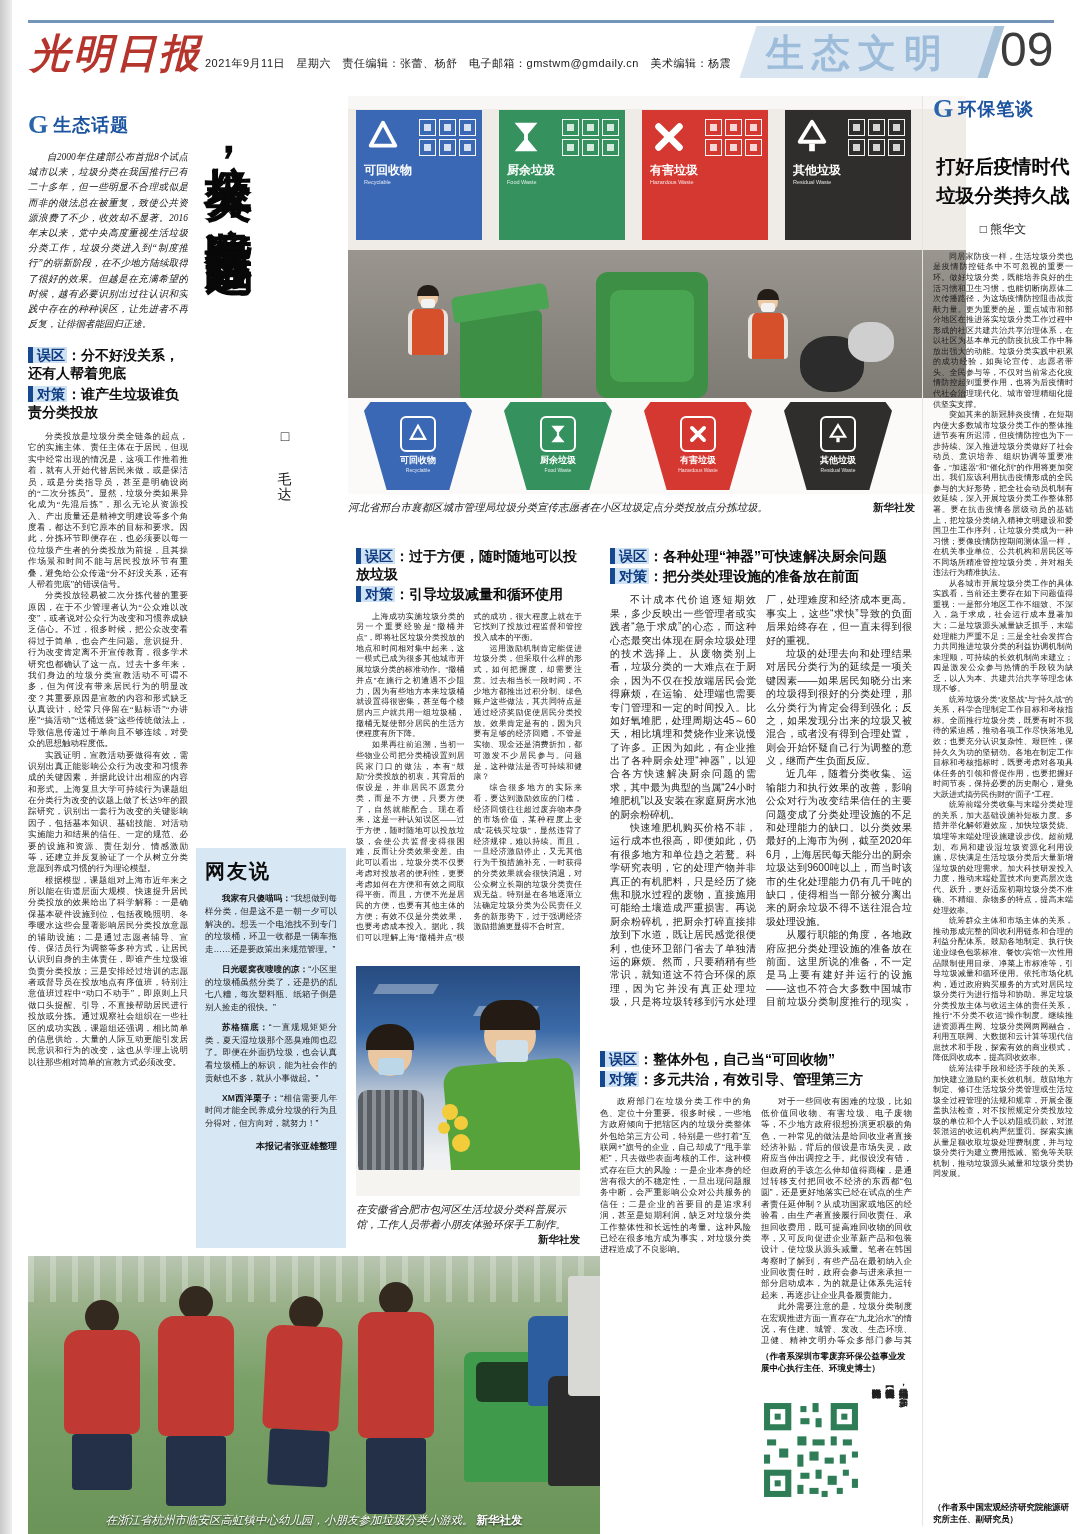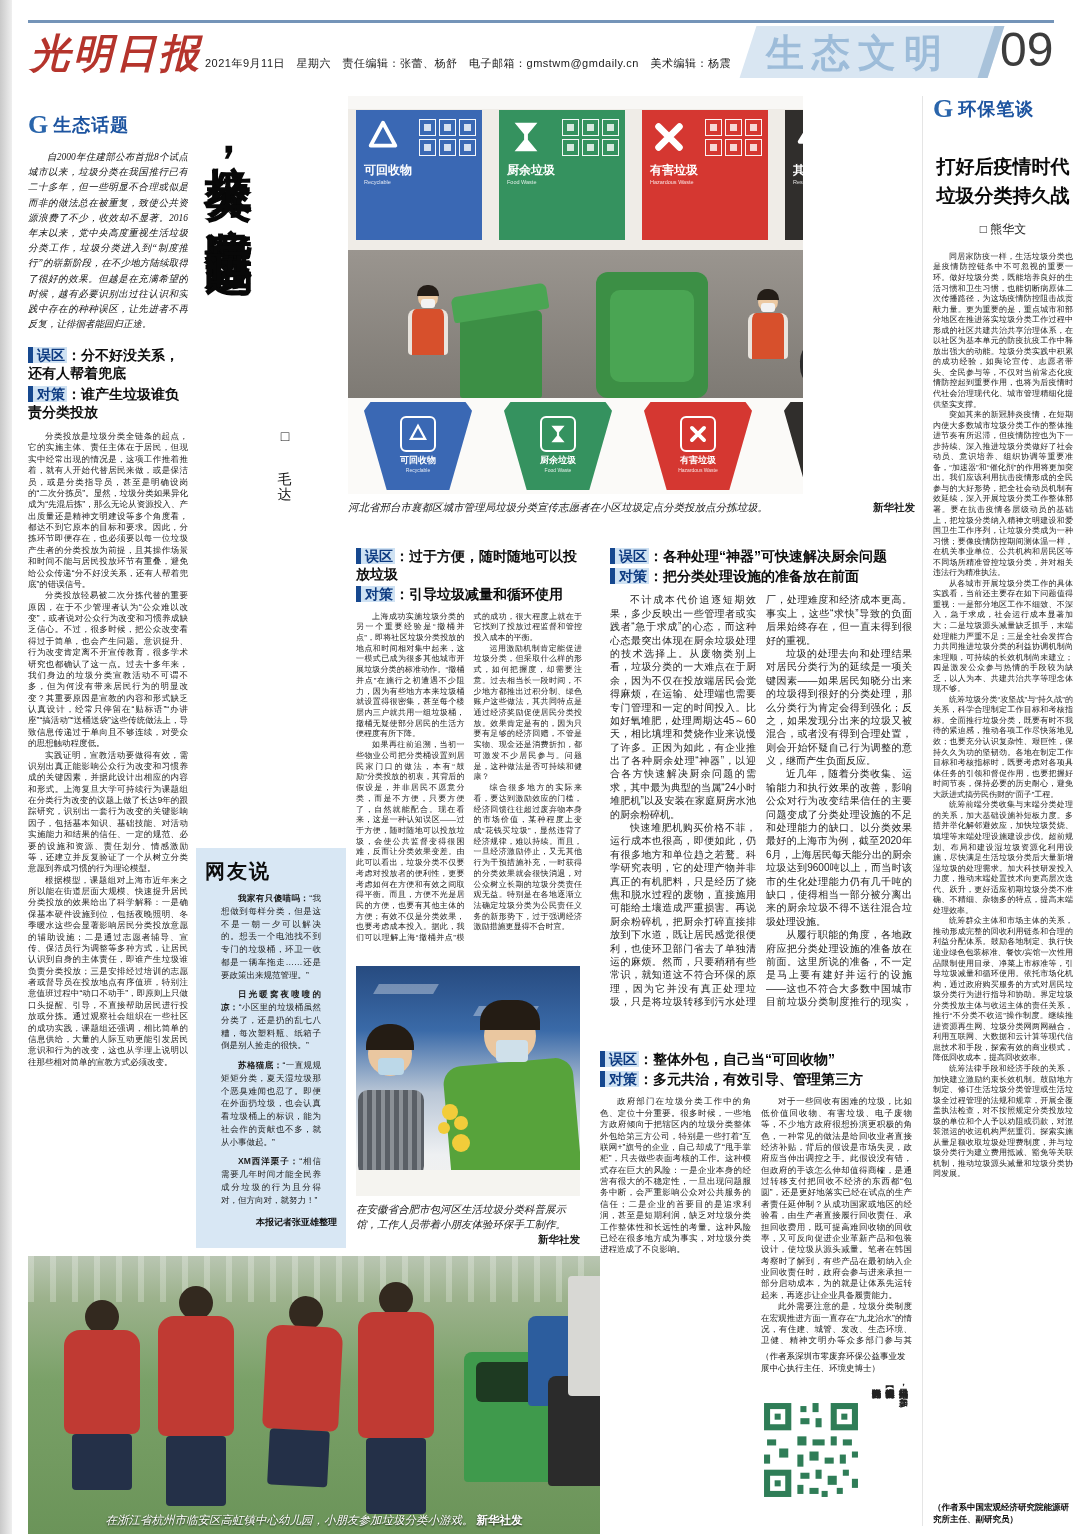--- a/index.html
+++ b/index.html
@@ -24,34 +24,34 @@
   .mc-line{font-weight:bold;font-size:14px;line-height:1.3;color:#0d0d0d;margin:2px 0;}
   .mc-tag{background:#cfe2f3;border-left:5px solid #16488f;padding:0 2px 0 4px;color:#0d3a80;}
   .bodytext p{margin:0;font-size:8.5px;line-height:1.34;text-align:justify;text-indent:2em;color:#1d1d1d;}
   .caption{font-family:"Liberation Serif",serif;font-style:italic;font-size:10.5px;line-height:1.45;color:#222;}
   .caption b{font-style:normal;font-family:"Liberation Sans",sans-serif;}
   
   .colA{position:absolute;left:28px;top:112px;width:160px;height:1136px;overflow:hidden;}
   .colA .intro{margin-top:12px;font-family:"Liberation Serif",serif;font-style:italic;
                font-size:9.5px;line-height:1.6;text-align:justify;text-indent:2em;color:#111;}
   .colA .mc-group{margin-top:14px;}
-  .colA .bodytext{margin-top:10px;}
+  .colA .bodytext{margin-top:10px;font-family:Liberation Serif, serif;}
   
   .headline-vert{position:absolute;left:198px;top:128px;height:724px;writing-mode:vertical-rl;
                  font-size:47px;font-weight:800;letter-spacing:3px;color:#080808;}
   .byline-vert{position:absolute;left:276px;top:428px;writing-mode:vertical-rl;
                font-size:14px;letter-spacing:6px;color:#111;}
   
   .netizen{position:absolute;left:196px;top:848px;width:150px;height:400px;background:#d8e7f4;
            box-sizing:border-box;padding:10px 9px;overflow:hidden;}
   .netizen h3{margin:0 0 6px 0;font-size:20px;color:#0d0d0d;letter-spacing:2px;font-family:Liberation Serif, serif;}
-  .netizen .bodytext p{font-size:8.5px;line-height:1.5;margin:7px 16px;}
+  .netizen .bodytext p{font-size:8.5px;line-height:1.5;margin:7px 0;}
   .netizen .credit{margin-top:10px;font-size:9px;font-weight:bold;text-align:right;}
   
-  .photo-main{position:absolute;left:348px;top:96px;width:455px;height:398px;background:#efece7;overflow:hidden;}
+  .photo-main{position:absolute;left:348px;top:96px;width:618px;height:398px;background:#efece7;overflow:hidden;}
   .pm-beam{position:absolute;left:0;top:0;width:100%;height:13px;background:#f8f7f5;}
   .sign{position:absolute;top:14px;width:126px;height:130px;box-sizing:border-box;padding:8px;}
   .sign .glyph{width:38px;height:38px;}
   .sign .slabel{font-size:12px;font-weight:bold;color:#fff;margin-top:2px;}
   .sign .sen{font-size:5.5px;color:rgba(255,255,255,.85);}
   .icon-grid{position:absolute;right:6px;top:9px;display:grid;grid-template-columns:repeat(3,17px);
              grid-auto-rows:17px;gap:3px;}
   .icon-grid i{border:1px solid rgba(255,255,255,.95);position:relative;}
   .icon-grid i:after{content:"";position:absolute;left:4px;top:4px;right:4px;bottom:4px;
              background:rgba(255,255,255,.8);}
@@ -99,21 +99,21 @@
   .table{position:absolute;left:0;bottom:0;width:100%;height:26px;background:#f5f4f0;}
   .caption-museum{position:absolute;left:356px;top:1202px;width:224px;}
   .caption-museum .cr{display:block;text-align:right;font-style:normal;font-weight:bold;
        font-family:"Liberation Sans",sans-serif;}
   
   .sectionC{position:absolute;left:600px;top:1048px;width:312px;height:486px;}
   .sectionC .crow{display:flex;gap:10px;margin-top:8px;height:404px;}
   .sectionC .cc1{flex:1;overflow:hidden;}
   .sectionC .cc2{flex:1;display:flex;flex-direction:column;}
   .sectionC .cc2 .flow{flex:1;overflow:hidden;}
-  .author-note{font-size:8.5px;font-weight:normal;line-height:1.35;margin-top:4px;}
+  .author-note{font-size:8.5px;font-weight:bold;line-height:1.35;margin-top:4px;}
   .qr-row{display:flex;align-items:flex-end;gap:8px;margin-top:8px;background:#fff;}
   .qr-row svg{width:100px;height:100px;}
   .qr-text{writing-mode:vertical-rl;white-space:pre-line;font-size:9px;font-weight:bold;
            height:118px;line-height:1.5;color:#222;}
   
   .photo-kids{position:absolute;left:28px;top:1256px;width:572px;height:278px;overflow:hidden;
       background:linear-gradient(180deg,#b9c6b2 0%,#9db28d 15%,#7aa168 45%,#6b9459 100%);}
   .fence{position:absolute;left:0;top:0;width:100%;height:46px;opacity:.25;
       background:repeating-linear-gradient(90deg,#fff 0 6px,transparent 6px 22px);}
   .kid{position:absolute;}

